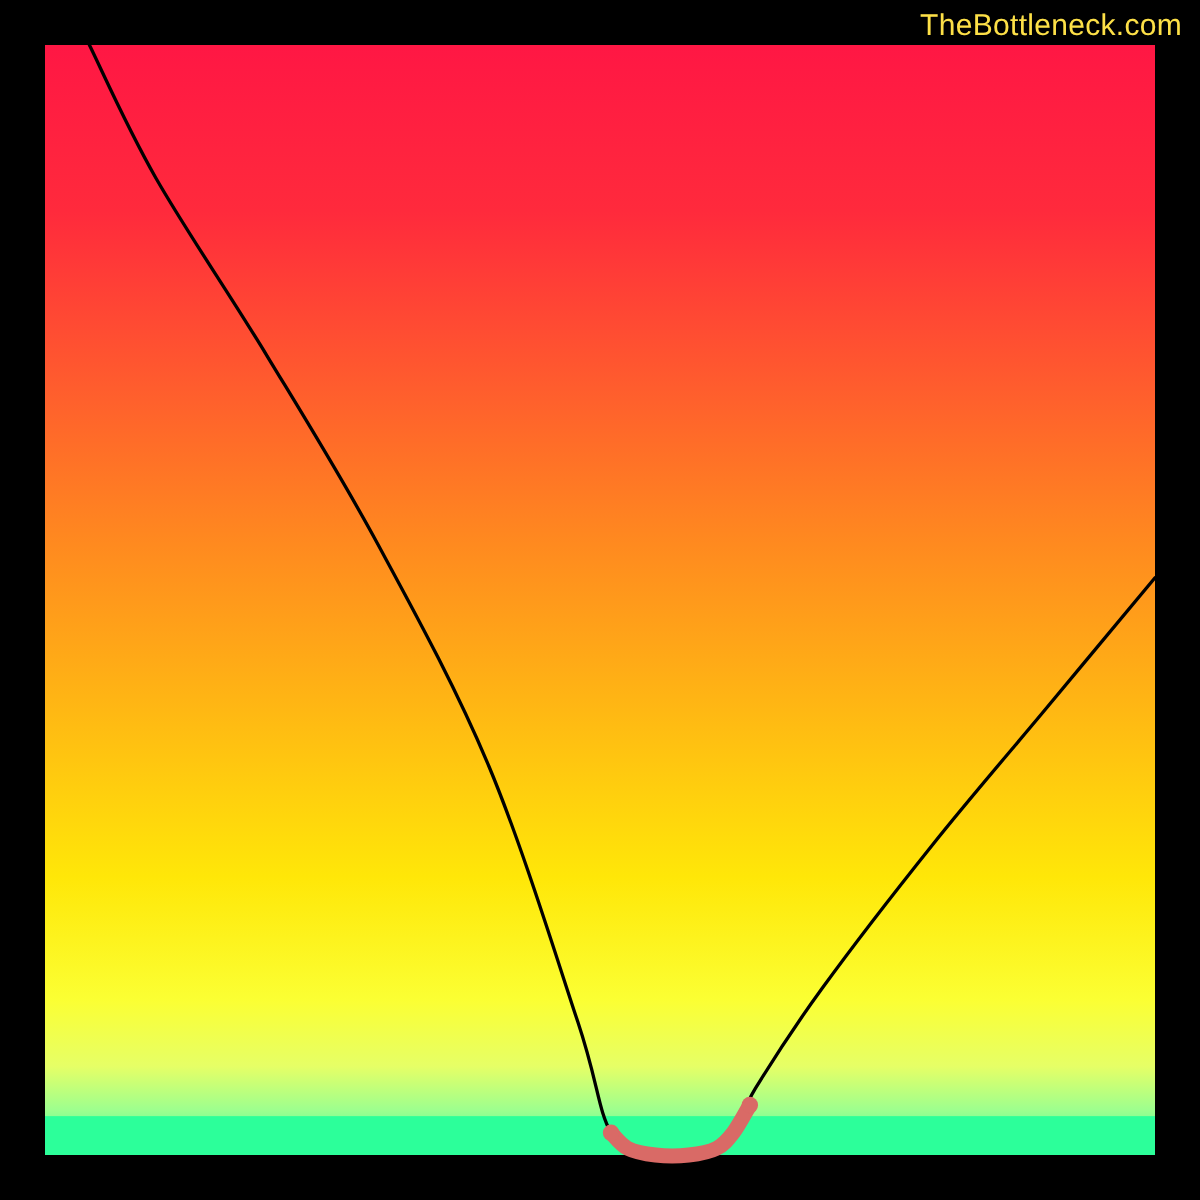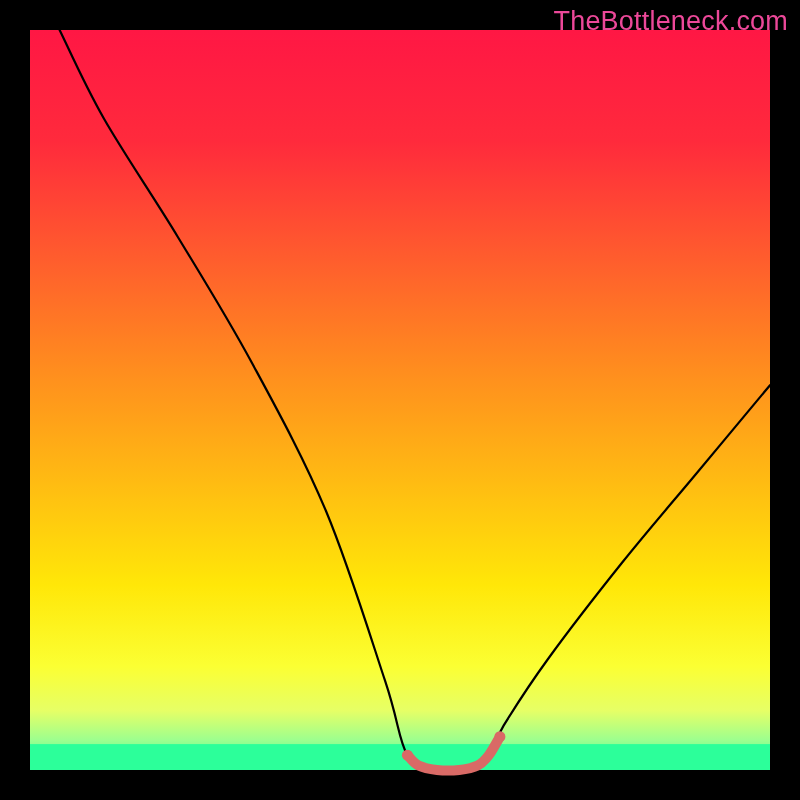--- a/index.html
+++ b/index.html
@@ -14,22 +14,22 @@
   .stage {
     position: relative;
     width: 800px;
     height: 800px;
     background: #000;
   }
   .attribution {
     position: absolute;
     top: 6px;
     right: 12px;
-    color: #ec4899;
-    font-size: 27px;
+    color: #fde047;
+    font-size: 20px;
     font-weight: 500;
     letter-spacing: 0.2px;
     z-index: 5;
   }
   svg {
     position: absolute;
     top: 0;
     left: 0;
   }
 </style>

